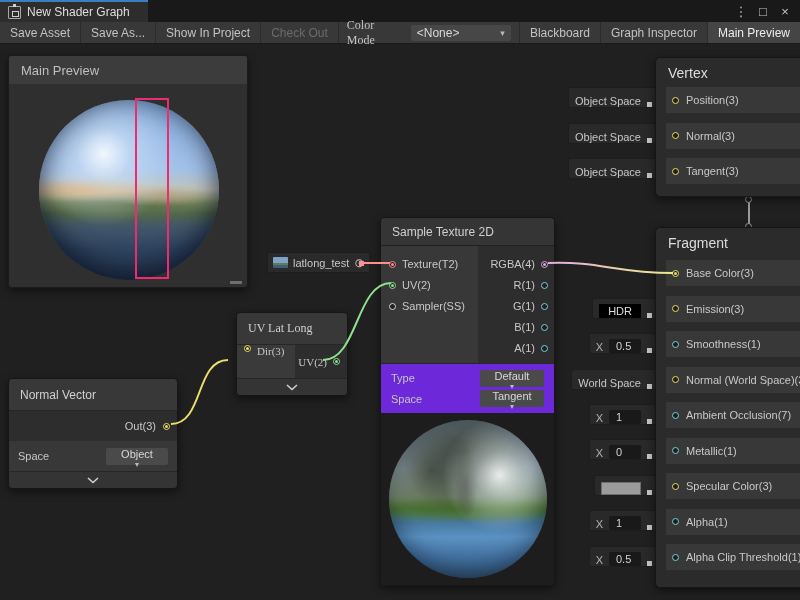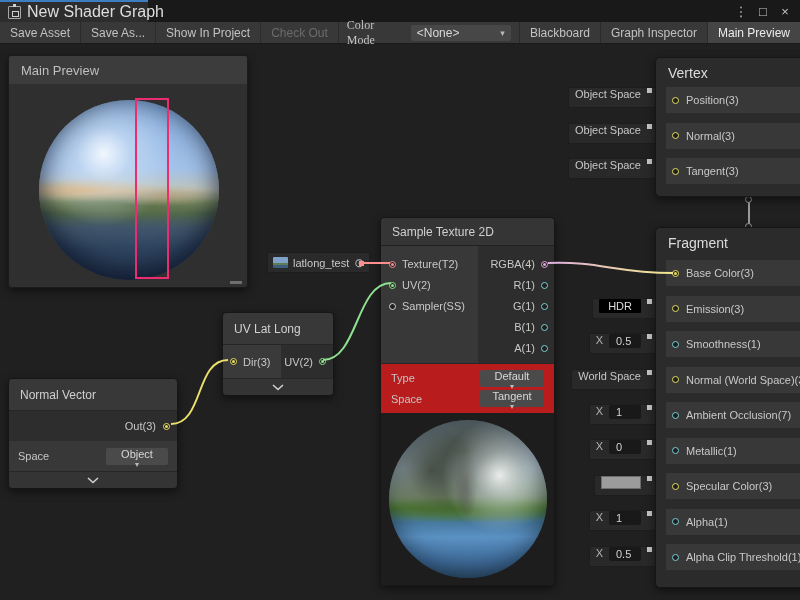--- a/index.html
+++ b/index.html
@@ -7,21 +7,21 @@
     font-family:"Liberation Sans", sans-serif; -webkit-font-smoothing:antialiased; }
 
   
   .tabbar { height:22px; background:#191919; display:flex; align-items:stretch; }
   .tab { width:148px; background:#2D2D2D; border-top:2px solid #3D7EC2;
     display:flex; align-items:center; gap:6px; padding:0 8px; }
   .tab-icon { width:13px; height:13px; border:1px solid #A8A8A8; background:#2D2D2D;
     position:relative; flex:none; border-radius:1px; }
   .tab-icon::before { content:""; position:absolute; left:4px; top:-3px; width:3px; height:3px; background:#CFCFCF; }
   .tab-icon::after { content:""; position:absolute; left:3px; top:4px; width:5px; height:4px; border:1px solid #CFCFCF; }
-  .tab-title { font-size:16px; color:#DEDEDE; white-space:nowrap; }
+  .tab-title { font-size:12px; color:#DEDEDE; white-space:nowrap; }
   .win-controls { margin-left:auto; display:flex; align-items:center; gap:4px; padding-right:6px; }
   .win-controls span { color:#C2C2C2; font-size:13px; width:18px; text-align:center; cursor:default; }
 
   
   .toolbar { height:22px; background:#383838; border-bottom:1px solid #1A1A1A;
     display:flex; align-items:stretch; font-size:12px; color:#C2C2C2; }
   .tbtn { display:flex; align-items:center; padding:0 10px; border-right:1px solid #2B2B2B; white-space:nowrap; }
   .tbtn.disabled { color:#6B6B6B; }
   .tb-right { margin-left:auto; display:flex; align-items:stretch; }
   .tb-label { display:flex; align-items:center; padding:0 8px;font-family:Liberation Serif, serif; }
@@ -47,21 +47,21 @@
   
   .port { width:7px; height:7px; border:1.5px solid currentColor; border-radius:50%;
     background:#1F1F1F; position:relative; flex:none; }
   .port.filled::after { content:""; position:absolute; inset:1px; border-radius:50%; background:currentColor; }
   .c-yellow { color:#E9DF60; } .c-green { color:#8FE08F; } .c-cyan { color:#77D2D9; }
   .c-red { color:#FF8E8E; } .c-pink { color:#DFA8DF; } .c-gray { color:#D8D8D8; }
 
   
   .chip-row { position:absolute; right:127px; display:flex; align-items:center; }
   .chip { background:#292929; border:1px solid #1D1D1D; border-radius:2px; height:21px;
-    display:flex; align-items:flex-start; gap:6px; padding:0 6px; font-size:11px; color:#C6C6C6; white-space:nowrap; }
+    display:flex; align-items:flex-end; gap:6px; padding:0 6px; font-size:11px; color:#C6C6C6; white-space:nowrap; }
   .dot { width:5px; height:5px; background:currentColor; flex:none; }
   .stub { width:14px; height:2px; background:currentColor; flex:none; }
   .hdr-box { background:#000; color:#DEDEDE; padding:1px 9px; font-size:11px; border-radius:1px; }
   .xlab { color:#B4B4B4; }
   .val-box { background:#191919; border-radius:2px; min-width:32px; padding:1px 7px;
     color:#D2D2D2; text-align:left; }
   .swatch { width:40px; height:13px; background:#9C9C9C; border:1px solid #6E6E6E; }
 
   
   .panel { position:absolute; left:8px; top:11px; width:240px; height:233px; background:#2F2F2F;
@@ -83,21 +83,21 @@
   
   .st-node { left:380px; top:173px; width:175px; border-radius:4px; }
   .st-header { height:28px; display:flex; align-items:center; padding:0 11px; font-size:12px;
     color:#D0D0D0; border-bottom:1px solid #212121; background:#353535; border-radius:4px 4px 0 0; }
   .st-ports { position:relative; height:117px; background:#2D2D2D; }
   .st-incol { position:absolute; left:0; top:0; bottom:0; width:97px; background:#383838; }
   .st-in { position:absolute; left:0; top:8px; display:flex; flex-direction:column; gap:1px; }
   .st-in .prow { height:20px; display:flex; align-items:center; gap:6px; padding-left:8px; }
   .st-out { position:absolute; right:0; top:8px; display:flex; flex-direction:column; gap:1px; align-items:flex-end; }
   .st-out .prow { height:20px; display:flex; align-items:center; gap:6px; padding-right:6px; }
-  .st-ctrl { height:50px; background:#b91c1c; border-top:1px solid #272727; padding:4px 10px;
+  .st-ctrl { height:50px; background:#6d28d9; border-top:1px solid #272727; padding:4px 10px;
     display:flex; flex-direction:column; justify-content:space-around; }
   .ctl-row { display:flex; align-items:center; justify-content:space-between; }
   .ctl-label { font-size:11px; color:#C6C6C6; }
   .dropdown { width:64px; height:17px; background:#4A4A4A; border-radius:2px; display:flex;
     align-items:center; justify-content:space-between; padding:0 5px; font-size:11px; color:#D8D8D8;flex-direction:column; }
   .dropdown .arrow { font-size:8px; color:#B8B8B8; }
   .st-preview { height:172px; background:#1D1D1D; border-radius:0 0 4px 4px; position:relative; }
   .sphere-tex { position:absolute; left:8px; top:7px; width:158px; height:158px; border-radius:50%;
     background:
       radial-gradient(circle at 70% 35%, rgba(240,244,242,.95) 0%, rgba(214,224,226,.5) 16%, rgba(214,224,226,0) 38%),
@@ -108,23 +108,23 @@
       radial-gradient(ellipse 80% 10% at 50% 57%, rgba(68,108,44,.95), rgba(68,108,44,0) 82%),
       linear-gradient(180deg,#93A7B2 0%,#9FB2B9 30%,#7C9073 48%,#55803B 56%,#47799F 65%,#5B92C4 74%,#416F9E 88%,#315371 100%);
     box-shadow: inset 0 0 26px rgba(4,10,20,.55); }
 
   
   .mini-header { height:32px; background:#383838; border-radius:4px 4px 0 0; display:flex;
     align-items:center; padding:0 11px; font-size:12px; color:#D0D0D0; border-bottom:1px solid #262626; }
   .footer-collapse { height:17px; background:#343434; border-top:1px solid #262626;
     border-radius:0 0 4px 4px; display:flex; align-items:center; justify-content:center; }
 
-  .uvll { left:222px; top:268px; width:112px; border-radius:4px; }
+  .uvll { left:236px; top:268px; width:112px; border-radius:4px;font-family:Liberation Serif, serif; }
   .uvll-ports { height:33px; display:flex; }
-  .uvll-in { width:58px; background:#3A3A3A; display:flex; align-items:center; gap:6px; padding-left:7px; }
+  .uvll-in { width:58px; background:#3A3A3A; display:flex; align-items:flex-start; gap:6px; padding-left:7px; }
   .uvll-out { flex:1; background:#2D2D2D; display:flex; align-items:center; justify-content:flex-end; gap:6px; padding-right:7px; }
 
   .nv { left:8px; top:334px; width:170px; border-radius:4px; }
   .nv-out { height:30px; background:#2D2D2D; display:flex; align-items:center; justify-content:flex-end;
     gap:7px; padding-right:7px; }
   .nv-ctrl { height:30px; background:#383838; display:flex; align-items:center;
     justify-content:space-between; padding:0 9px; }
   .nv .dropdown { width:62px; }
 
   

